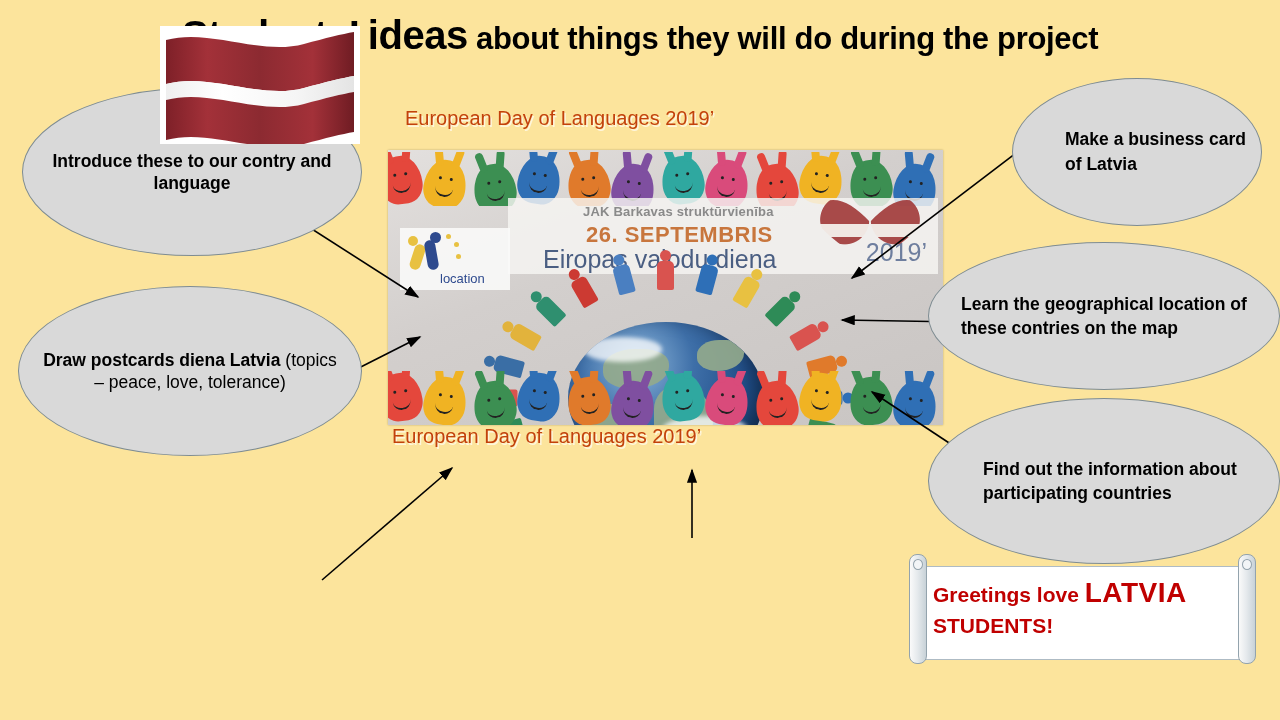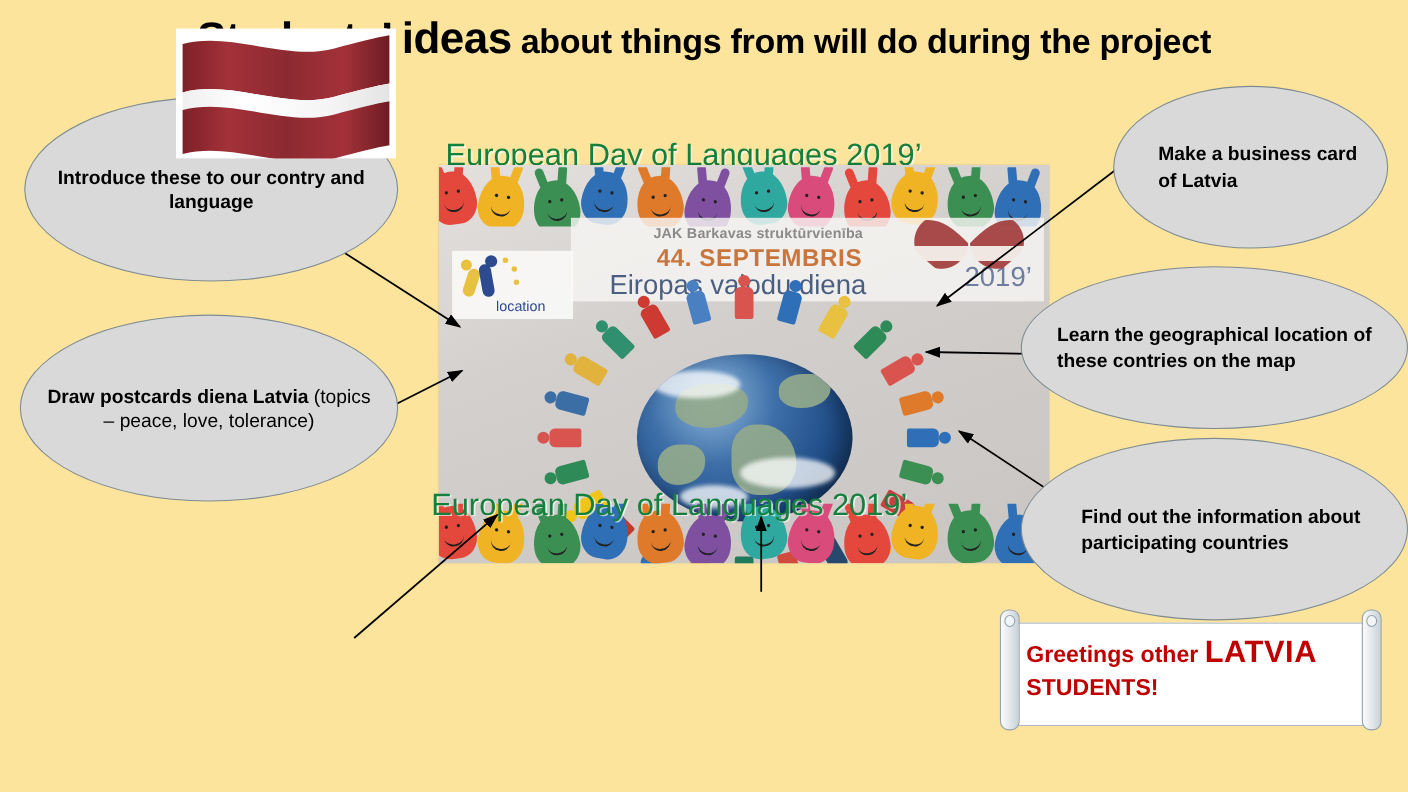--- a/index.html
+++ b/index.html
@@ -36,36 +36,35 @@
   }
   #title .small {
     font-size: 31px;
     font-weight: bold;
     letter-spacing: -0.3px;
   }
 
   
   .photo-caption {
     position: absolute;
-    font-size: 28px;
-    color: #15803d;
+    font-size: 20px;
+    color: #c2410c;
     font-weight: normal;
     letter-spacing: 0px;
     text-shadow: 1.5px 1.5px 0 rgba(255,255,255,0.65);
     white-space: nowrap;
-    margin-top: 18px;
   }
   #caption-top { left: 405px; top: 107px; }
   #caption-bottom { left: 392px; top: 425px; }
 
   
   #photo {
     position: absolute;
-    left: 399px; top: 150px;
-    width: 555px; height: 362px;
+    left: 388px; top: 150px;
+    width: 555px; height: 275px;
     background: #CFCBC9;
     overflow: hidden;
     box-shadow: 0 0 2px rgba(0,0,0,0.25);
   }
   #photo .paper {
     position: absolute;
     left: 0; top: 0; width: 100%; height: 100%;
     background:
       linear-gradient(160deg, #E3E0DE 0%, #D3CFCD 40%, #C9C5C3 100%);
   }
@@ -261,21 +260,21 @@
   #b-promote   { left: 458px; top: 538px; width: 440px; height: 164px; }
   #b-business  { left: 1012px;top: 78px;  width: 250px; height: 148px; }
   #b-geo       { left: 928px; top: 242px; width: 352px; height: 148px; }
   #b-findout   { left: 928px; top: 398px; width: 352px; height: 166px; }
 
   #b-business .txt, #b-geo .txt, #b-findout .txt {
     text-align: left;
     padding-left: 34px;
     padding-right: 14px;
   }
-  #b-business .txt { padding-left: 40px; line-height: 1.45; }
+  #b-business .txt { padding-left: 52px; line-height: 1.45; }
   #b-geo .txt { line-height: 1.40; padding-left: 32px;}
   #b-findout .txt { line-height: 1.40; padding-left: 54px;}
 
   
   #arrows {
     position: absolute;
     left: 0; top: 0;
     width: 1280px; height: 720px;
     pointer-events: none;
   }
@@ -333,21 +332,21 @@
     background: #fff;
   }
   #lv-flag svg { display: block; }
 </style>
 </head>
 <body>
 
 <div id="slide">
 
   <div id="title">
-    <span class="big">Students’ ideas</span><span class="small"> about things from will do during the project</span>
+    <span class="big">Students’ ideas</span><span class="small"> about things they will do during the project</span>
   </div>
 
   <div class="photo-caption" id="caption-top">European Day of Languages 2019’</div>
 
   <div id="photo">
     <div class="paper"></div>
 
     <div class="hands-strip" id="hands-top">
         <div class="hand" style="background: rgb(228, 71, 60); left: -8px; top: 4px; transform: rotate(-8deg);">
           <div class="smiley"></div>
@@ -383,21 +382,21 @@
           <div class="smiley"></div>
         </div>
         <div class="hand" style="background: rgb(47, 111, 181); left: 506px; top: 12px; transform: rotate(9deg);">
           <div class="smiley"></div>
         </div>
         <div class="hand" style="background: rgb(224, 122, 43); left: 556px; top: 4px; transform: rotate(-8deg);"></div>
       </div>
 
     <div id="poster-label"></div>
     <div id="poster-jak">JAK  Barkavas struktūrvienība</div>
-    <div id="poster-date">44. SEPTEMBRIS</div>
+    <div id="poster-date">26. SEPTEMBRIS</div>
     <div id="poster-lv">Eiropas valodu diena</div>
     <div id="poster-heartyear">2019’</div>
 
     <div id="heart-flag">
       <div class="heart-shape"></div>
     </div>
 
     <div id="etwinning">
       <div class="etw-fig" style="left:12px; top:16px; background:#E8C141; transform:rotate(18deg);"></div>
       <div class="etw-fig" style="left:26px; top:12px; background:#2E4A8E; height:30px; transform:rotate(-10deg);"></div>
@@ -598,21 +597,21 @@
 
   <div class="bubble" id="b-geo">
     <div class="txt">Learn the geographical location of these contries on the map</div>
   </div>
 
   <div id="banner">
     <div class="sheet"></div>
     <div class="roll left"></div>
     <div class="roll right"></div>
     <div id="banner-text">
-      <span>Greetings  other </span><span class="latvia">LATVIA</span><br>
+      <span>Greetings  love </span><span class="latvia">LATVIA</span><br>
       <span>STUDENTS!</span>
     </div>
   </div>
 
   <div id="lv-flag">
     <svg width="200" height="118" viewBox="0 0 200 118">
       <defs>
         <linearGradient id="cr" x1="0" y1="0" x2="1" y2="0">
           <stop offset="0%" stop-color="#7E2028"></stop>
           <stop offset="22%" stop-color="#A33139"></stop>

